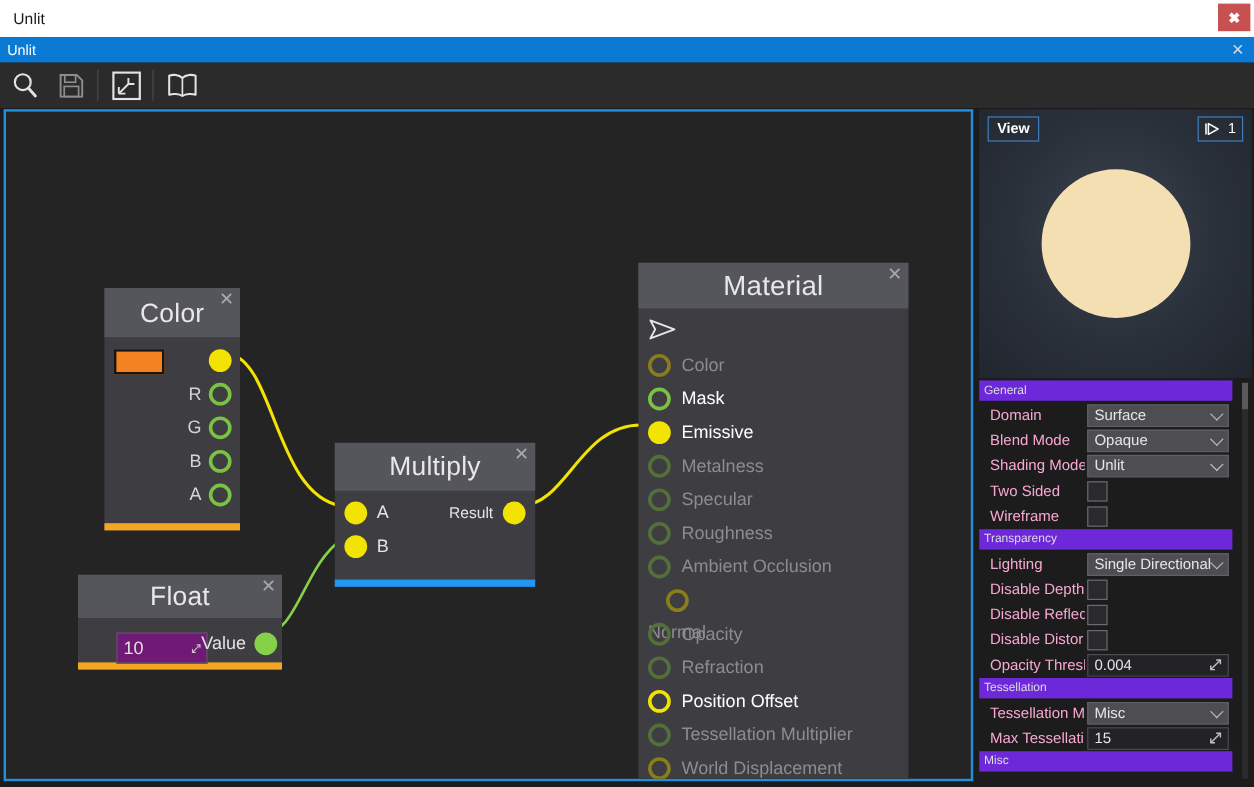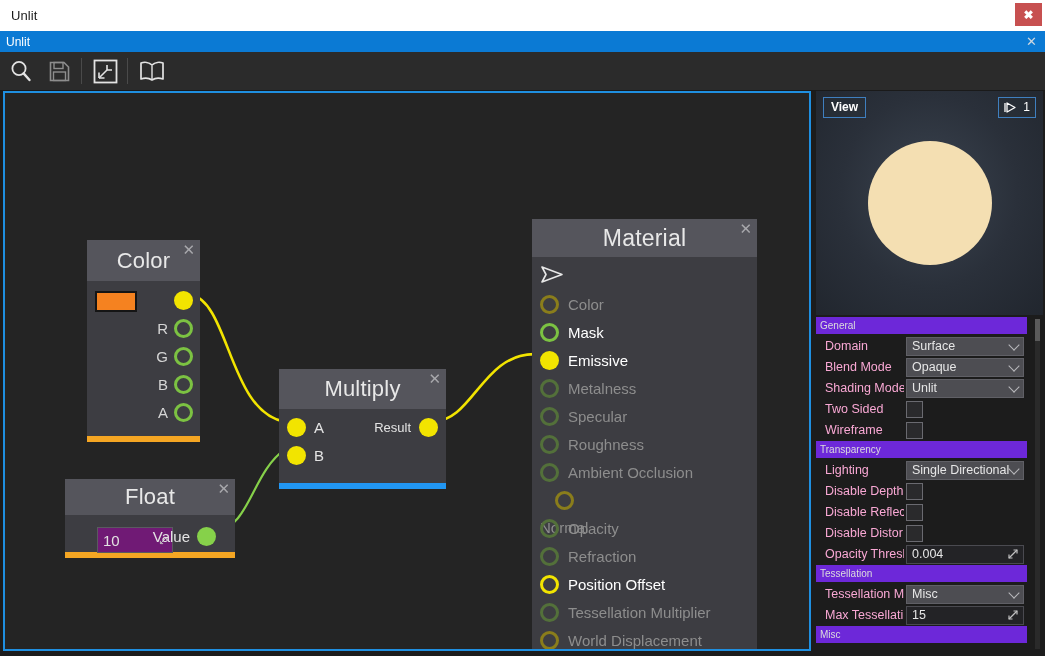--- a/index.html
+++ b/index.html
@@ -138,21 +138,21 @@
   #float-field {
     position: absolute; left: 8px; top: 12px;
     width: 76px; height: 26px;
     background: #701a75; border: 1px solid #5a5a60;
     color: #e2e2e2; font-size: 15px;
     display: flex; align-items: center; margin-left: 24px;
   }
   #float-field .fval { padding-left: 5px; flex: 1; }
   #float-field .expand { padding-right: 4px; color: #c8c8c8; font-size: 12px; }
   #float-out {
-    position: absolute; right: 19px; top: 12px;
+    position: absolute; right: 4px; top: 12px;
     display: flex; align-items: center; gap: 7px;
     color: #e4e4e4; font-size: 15px;
   }
 
   
   #node-multiply { left: 274px; top: 276px; width: 167px; height: 120px; }
   #node-multiply .node-header { height: 40px; }
   .mul-in {
     position: absolute; left: 8px;
     display: flex; align-items: center; gap: 8px;

